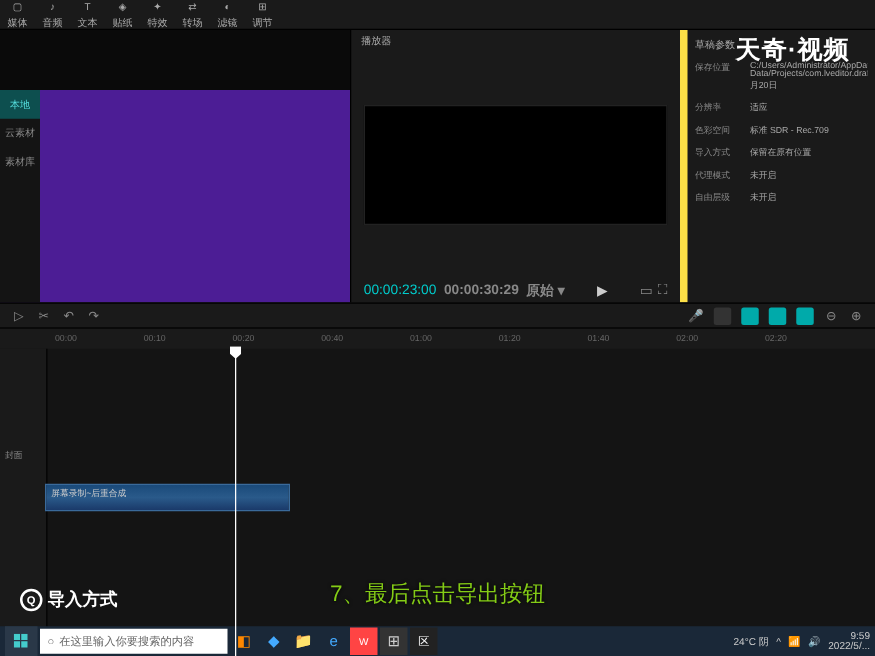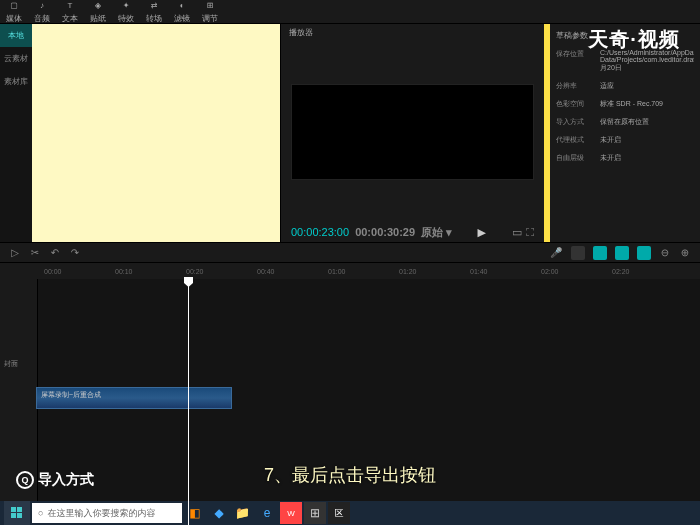--- a/index.html
+++ b/index.html
@@ -6,21 +6,21 @@
 body { width: 700px; height: 525px; background: #0a0a0a; font-family: "Microsoft YaHei", sans-serif; color: #ccc; font-size: 10px; overflow: hidden; position: relative; }
 .app { display: flex; flex-direction: column; height: 100%; }
 
 
 .top-toolbar { height: 24px; background: #1a1a1a; display: flex; align-items: center; padding: 0 6px; gap: 12px; border-bottom: 1px solid #000; }
 .tool-item { display: flex; flex-direction: column; align-items: center; gap: 1px; font-size: 8px; color: #aaa; cursor: pointer; }
 .tool-icon { width: 12px; height: 12px; display: flex; align-items: center; justify-content: center; }
 
 
 .upper { display: flex; height: 218px; }
-.media-panel { width: 280px; background: #fef9c3; display: flex; flex-direction: column; }
+.media-panel { width: 280px; background: #4c1d95; display: flex; flex-direction: column; margin-top: 48px; }
 .media-tabs { display: flex; flex-direction: column; width: 32px; background: #141414; }
 .media-tab { padding: 6px 2px; font-size: 8px; color: #888; text-align: center; cursor: pointer; }
 .media-tab.active { background: #0d4f4f; color: #5dd; }
 .media-main { flex: 1; display: flex; }
 .media-content { flex: 1; padding: 8px; position: relative; }
 .import-btn { color: #888; font-size: 9px; margin-bottom: 8px; display: inline-block; }
 .sort-btn { position: absolute; right: 10px; top: 8px; font-size: 8px; color: #888; }
 .thumb { width: 56px; height: 40px; background: linear-gradient(180deg, #6a7a8a 0%, #4a5a6a 50%, #8a9aaa 100%); border: 1px solid #333; margin-top: 4px; }
 .thumb-label { font-size: 7px; color: #888; margin-top: 3px; width: 60px; overflow: hidden; }
 
@@ -52,21 +52,21 @@
 .ruler { height: 16px; background: #1a1a1a; position: relative; display: flex; align-items: center; padding-left: 40px; }
 .ruler-tick { font-size: 7px; color: #666; position: absolute; }
 .playhead { position: absolute; left: 188px; top: 0; bottom: 0; width: 1px; background: #fff; z-index: 5; }
 .playhead-head { position: absolute; top: -2px; left: -4px; width: 9px; height: 10px; background: #fff; clip-path: polygon(0 0, 100% 0, 100% 60%, 50% 100%, 0 60%); }
 .tracks { flex: 1; position: relative; padding-left: 40px; }
 .track-area { position: absolute; left: 0; top: 0; bottom: 0; width: 38px; background: #1a1a1a; border-right: 1px solid #000; }
 .track-label { position: absolute; left: 4px; font-size: 7px; color: #888; }
 .clip { position: absolute; height: 22px; background: linear-gradient(180deg, #1a4a7a 0%, #2a5a8a 50%, #1a3a6a 100%); border: 1px solid #3a6a9a; font-size: 7px; color: #ccc; padding: 2px 4px; overflow: hidden; }
 
 
-.caption { position: absolute; bottom: 38px; left: 0; right: 0; text-align: center; font-size: 18px; color: #fef9c3; font-weight: 500; text-shadow: 0 0 3px #000; }
+.caption { position: absolute; bottom: 38px; left: 0; right: 0; text-align: center; font-size: 18px; color: #84cc16; font-weight: 500; text-shadow: 0 0 3px #000; }
 .logo-overlay { position: absolute; bottom: 36px; left: 16px; color: #fff; font-size: 14px; font-weight: bold; display: flex; align-items: center; gap: 4px; }
 .logo-circle { width: 18px; height: 18px; border: 2px solid #fff; border-radius: 50%; display: flex; align-items: center; justify-content: center; font-size: 9px; }
 
 
 .taskbar { position: absolute; bottom: 0; left: 0; right: 0; height: 24px; background: #1a2838; display: flex; align-items: center; padding: 0 4px; gap: 2px; }
 .win-btn { width: 26px; height: 24px; display: flex; align-items: center; justify-content: center; background: #2a3848; }
 .search-box { width: 150px; height: 20px; background: #fff; display: flex; align-items: center; padding: 0 6px; font-size: 9px; color: #666; gap: 4px; }
 .task-icon { width: 22px; height: 22px; display: flex; align-items: center; justify-content: center; font-size: 12px; }
 .tray { margin-left: auto; display: flex; align-items: center; gap: 6px; font-size: 8px; color: #ccc; }
 </style>
@@ -224,13 +224,23 @@
     <span>○</span>
     <span>在这里输入你要搜索的内容</span>
   </div>
   <div class="task-icon" style="color:#f80">◧</div>
   <div class="task-icon" style="color:#4af">◆</div>
   <div class="task-icon" style="color:#fc4">📁</div>
   <div class="task-icon" style="color:#4af">e</div>
   <div class="task-icon" style="background:#f44;color:#fff;font-size:8px">W</div>
   <div class="task-icon" style="background:#333">⊞</div>
   <div class="task-icon" style="background:#222;color:#fff;font-size:9px">区</div>
+  <div class="tray">
+    <span>24°C 阴</span>
+    <span>^</span>
+    <span>📶</span>
+    <span>🔊</span>
+    <div style="text-align:right;line-height:1">
+      <div>9:59</div>
+      <div>2022/5/...</div>
+    </div>
+  </div>
 </div>
 
 </body></html>

